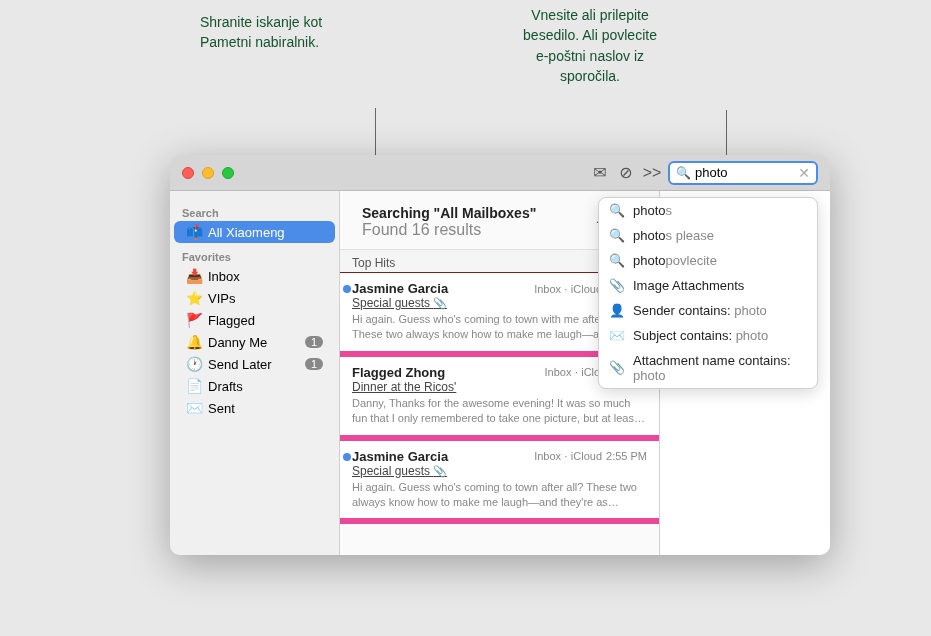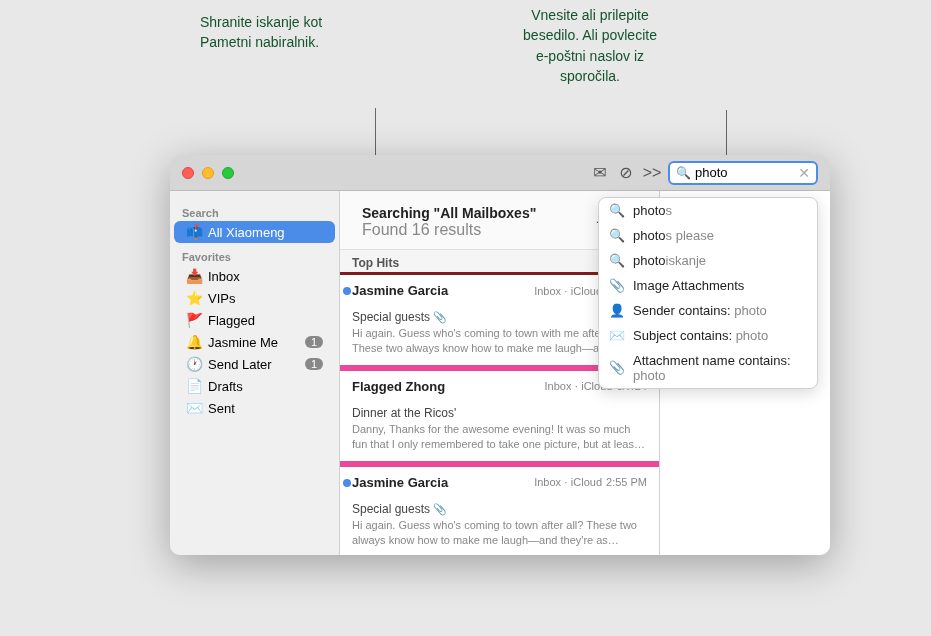--- a/index.html
+++ b/index.html
@@ -189,24 +189,24 @@
 
     .mail-list-header-toolbar {
       display: flex;
       align-items: center;
       gap: 6px;
     }
 
     .mail-section-header {
       padding: 6px 12px 2px;
       font-size: 12px;
-      font-weight: 700;
+      font-weight: 400;
       color: #555;
       background: #f5f5f5;
-      border-bottom: 3px solid #7f1d1d;
+      border-bottom: 1px solid #7f1d1d;
     }
 
     .mail-item {
       padding: 8px 12px;
       border-bottom: 6px solid #ec4899;
       cursor: pointer;
       background: white;
       position: relative;
     }
 
@@ -226,21 +226,22 @@
       font-size: 11px;
       color: #888;
       display: flex;
       align-items: center;
       gap: 4px;
     }
 
     .mail-item-subject {
       font-size: 12px;
       color: #444;
-      margin-top: 12px;
+      margin-top: 0;
+      text-decoration: underline;
     }
 
     .mail-item-preview {
       font-size: 11px;
       color: #888;
       margin-top: 2px;
       line-height: 1.4;
       display: -webkit-box;
       -webkit-line-clamp: 2;
       -webkit-box-orient: vertical;
@@ -447,21 +448,21 @@
           <div class="suggestion-item">
             <span class="s-icon">🔍</span>
             <span class="s-text">photo<b>s</b></span>
           </div>
           <div class="suggestion-item">
             <span class="s-icon">🔍</span>
             <span class="s-text">photo<b>s please</b></span>
           </div>
           <div class="suggestion-item">
             <span class="s-icon">🔍</span>
-            <span class="s-text">photo<b>iskanje</b></span>
+            <span class="s-text">photo<b>povlecite</b></span>
           </div>
           <div class="suggestion-item">
             <span class="s-icon">📎</span>
             <span class="s-text">Image Attachments</span>
           </div>
           <div class="suggestion-item">
             <span class="s-icon">👤</span>
             <span class="s-text">Sender contains: <b>photo</b></span>
           </div>
           <div class="suggestion-item">
@@ -493,21 +494,21 @@
       <div class="sidebar-item">
         <span class="si-icon">⭐</span>
         <span>VIPs</span>
       </div>
       <div class="sidebar-item">
         <span class="si-icon">🚩</span>
         <span>Flagged</span>
       </div>
       <div class="sidebar-item">
         <span class="si-icon">🔔</span>
-        <span>Jasmine Me</span>
+        <span>Danny Me</span>
         <span class="si-badge">1</span>
       </div>
       <div class="sidebar-item">
         <span class="si-icon">🕐</span>
         <span>Send Later</span>
         <span class="si-badge">1</span>
       </div>
       <div class="sidebar-item">
         <span class="si-icon">📄</span>
         <span>Drafts</span>

